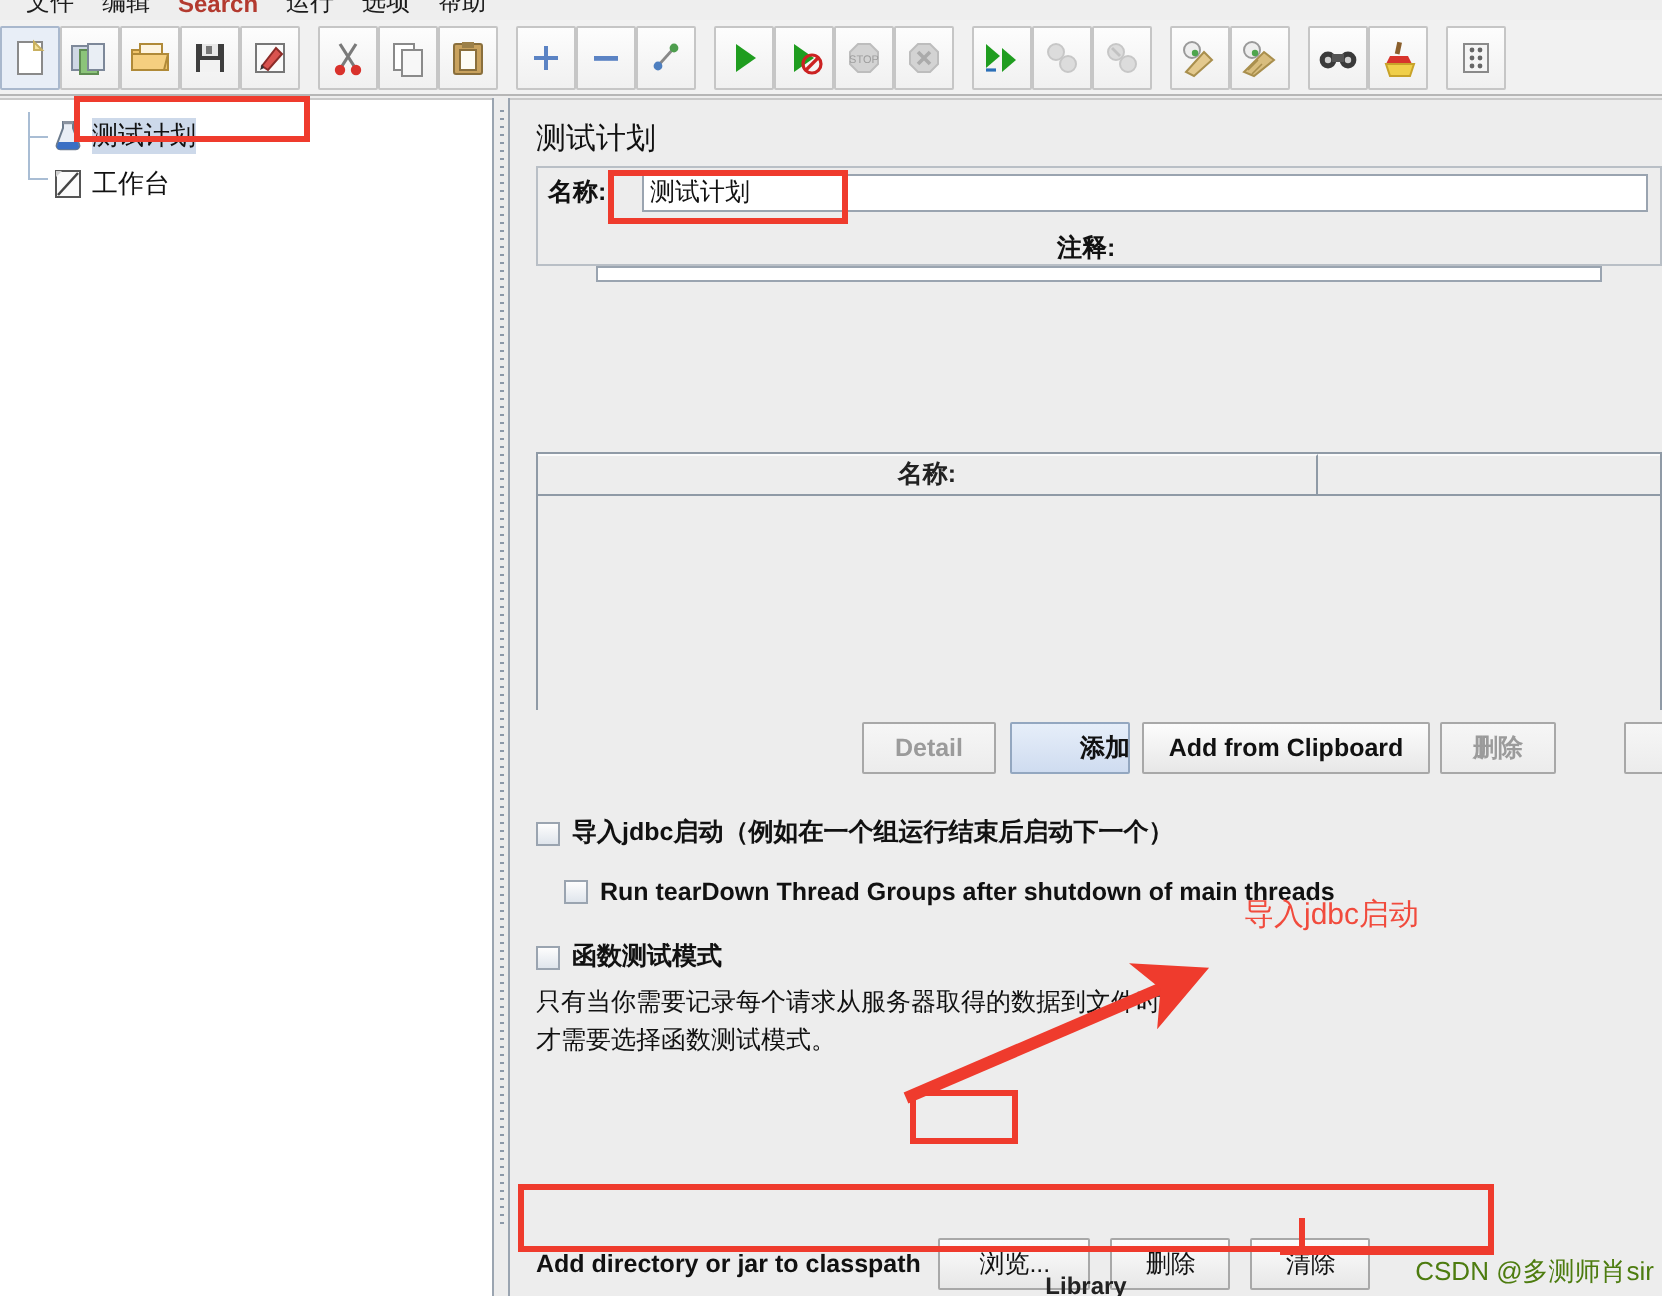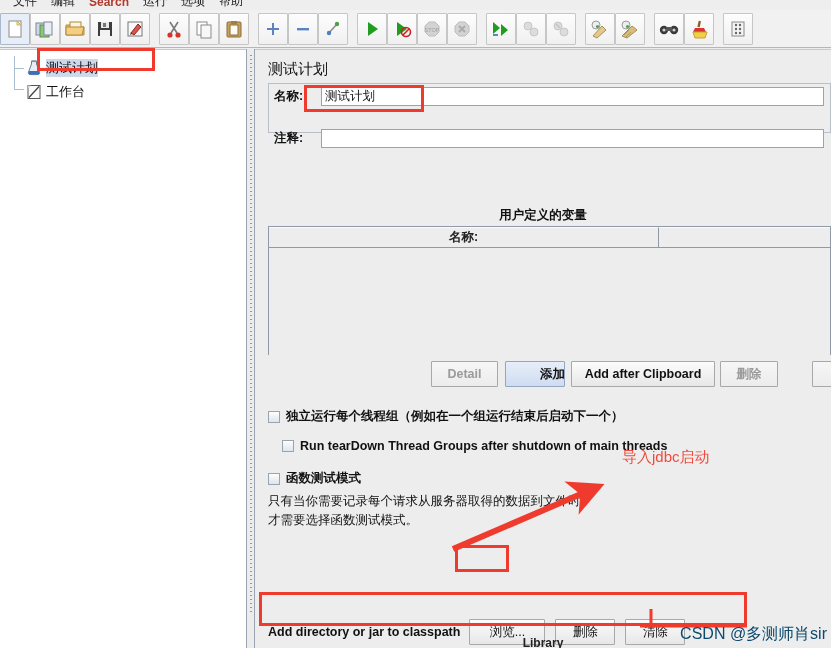--- a/index.html
+++ b/index.html
@@ -213,21 +213,21 @@
     position: absolute;
     color: #f14b3d; font-size: 15px; white-space: nowrap;
   }
   .anno-svg {
     position: absolute; left: 0; top: 0;
     width: 831px; height: 648px;
     pointer-events: none;
   }
   .watermark {
     position: absolute; right: 4px; bottom: 3px;
-    font-size: 16px; color: #0c4a6e;
+    font-size: 13px; color: #4d7c0f;
     white-space: nowrap;
   }
 </style>
 </head>
 <body>
 
 <div id="app">
 
   <div class="menubar">
     <span class="mi">文件</span>
@@ -516,48 +516,47 @@
 
   <div class="content">
 
     <div class="panel-title">测试计划</div>
 
     <div class="fieldbox">
       <div class="frow" style="top:0; width:100%;">
         <span class="flabel">名称:</span>
         <span class="finput" style="width:503px;">测试计划</span>
       </div>
-      <div class="frow" style="top:42px; width:100%;">
+      <div class="frow" style="top:32px; width:100%;flex-direction:column;">
         <span class="flabel">注释:</span>
         <span class="finput" style="width:503px;"></span>
       </div>
     </div>
 
-    <div class="udv-title">用户定义的变量</div>
 
     <div class="udv-table">
       <div class="udv-head">
         <div class="udv-th" style="width:390px;">名称:</div>
         <div class="udv-th" style="width:171px;"></div>
       </div>
       <div class="udv-body"></div>
     </div>
 
     <div class="btnrow">
       <div class="jbtn dis" style="left:163px; width:67px;">Detail</div>
       <div class="jbtn hl" style="left:237px; width:60px;">添加</div>
-      <div class="jbtn bold" style="left:303px; width:144px;">Add after Clipboard</div>
+      <div class="jbtn bold" style="left:303px; width:144px;">Add from Clipboard</div>
       <div class="jbtn dis" style="left:452px; width:58px;">删除</div>
       <div class="jbtn dis" style="left:544px; width:56px;">Up</div>
 
     </div>
 
     <div class="cbrow" style="top:358px;">
       <span class="cbox"></span>
-      <span class="cblbl">独立运行每个线程组（例如在一个组运行结束后启动下一个）</span>
+      <span class="cblbl">导入jdbc启动（例如在一个组运行结束后启动下一个）</span>
     </div>
     <div class="cbrow" style="top:389px;padding-left:14px;">
       <span class="cbox"></span>
       <span class="cblbl">Run tearDown Thread Groups after shutdown of main threads</span>
     </div>
     <div class="cbrow" style="top:420px;">
       <span class="cbox"></span>
       <span class="cblbl">函数测试模式</span>
     </div>
 

